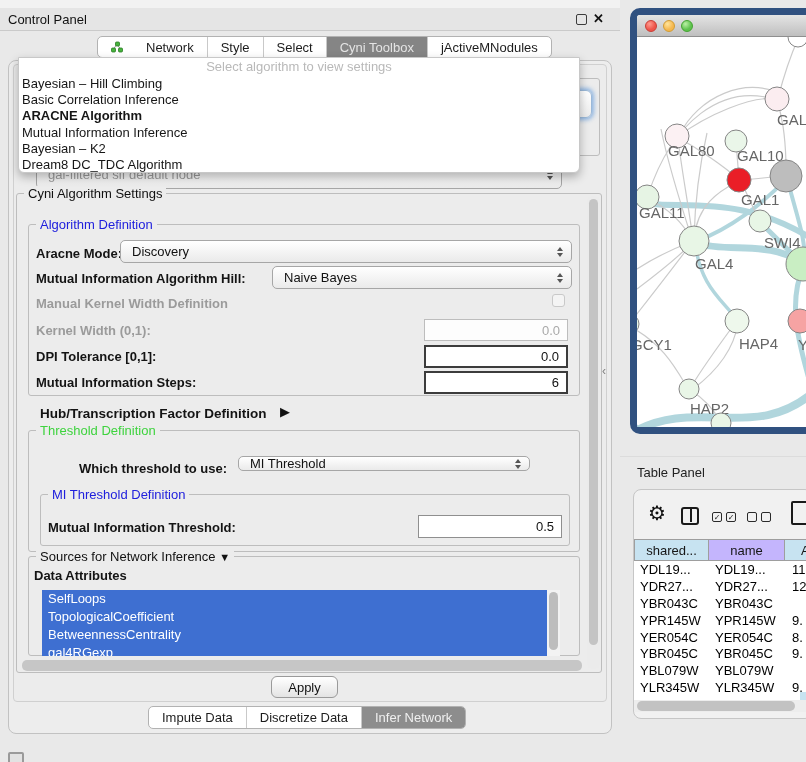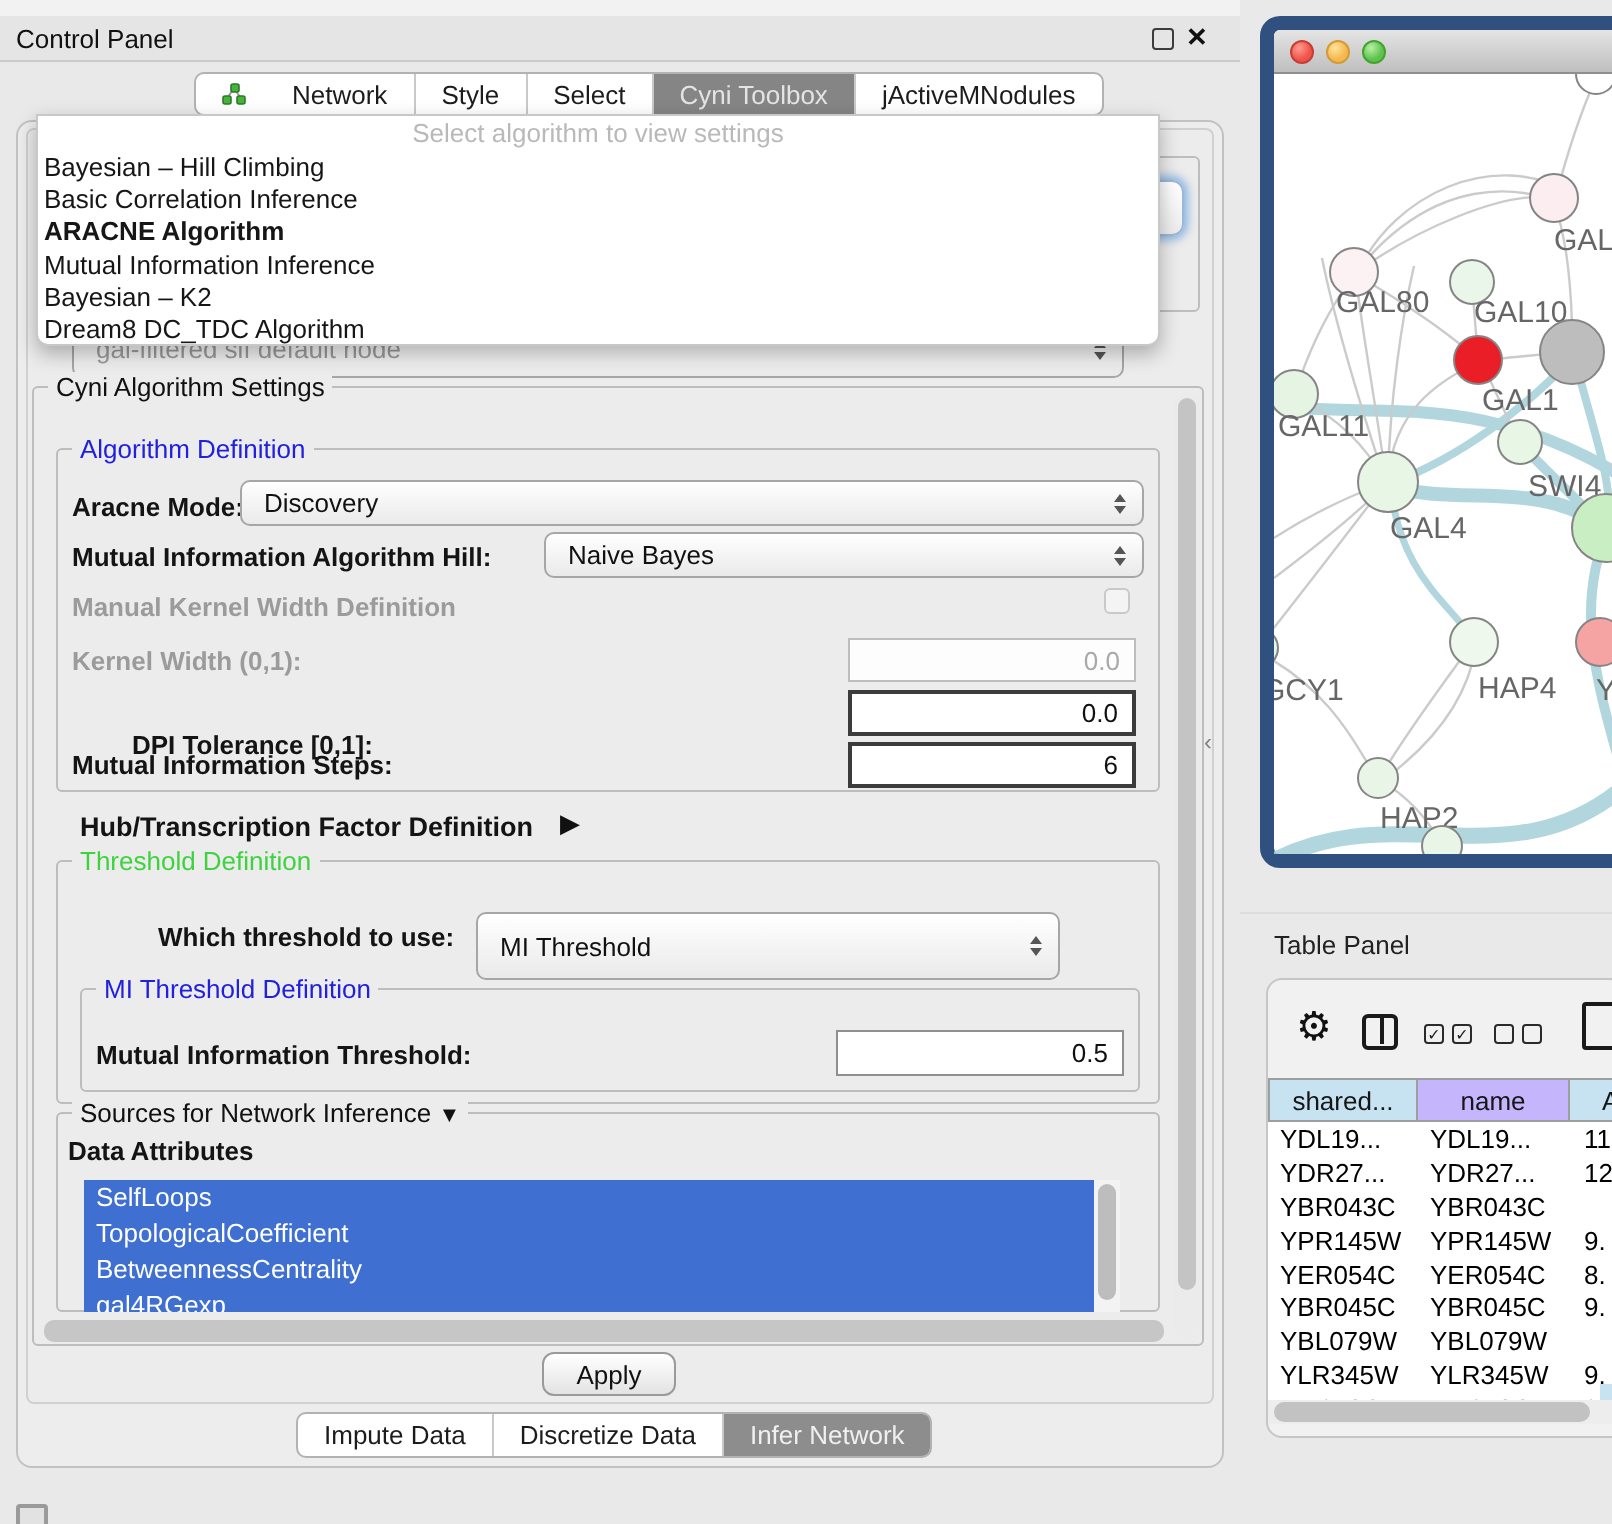--- a/index.html
+++ b/index.html
@@ -160,38 +160,38 @@
   </div>
 
   <span class="lbl dis" style="left:36px;top:296px;">Manual Kernel Width Definition</span>
   <span class="abs" style="left:552px;top:294px;width:13px;height:13px;border:1px solid #c9c9c9;border-radius:3px;background:#f4f4f4;"></span>
 
   <span class="lbl dis" style="left:36px;top:323px;">Kernel Width (0,1):</span>
   <div class="tfield lite" style="left:424px;top:319px;width:144px;height:22px;">
     <span>0.0</span>
   </div>
 
-  <span class="lbl" style="left:36px;top:365px;margin-left:30px;">DPI Tolerance [0,1]:</span>
+  <span class="lbl" style="left:36px;top:349px;">DPI Tolerance [0,1]:</span>
   <div class="tfield dark" style="left:424px;top:345px;width:144px;height:23px;">
     <span>0.0</span>
   </div>
 
   <span class="lbl" style="left:36px;top:375px;">Mutual Information Steps:</span>
   <div class="tfield dark" style="left:424px;top:371px;width:144px;height:23px;">
     <span>6</span>
   </div>
 
   <span class="lbl" style="left:40px;top:406px;font-size:13.5px;">Hub/Transcription Factor Definition</span>
   <span class="abs" style="left:280px;top:404px;font-size:13px;color:#111;">▶</span>
 
   <div class="fs" style="left:28px;top:430px;width:552px;height:122px;">
     <span class="fs-legend" style="color:#3ed33e;">Threshold Definition</span>
   </div>
   <span class="lbl" style="left:79px;top:461px;">Which threshold to use:</span>
-  <div class="combo" style="left:238px;top:456px;width:292px;height:34px;">
+  <div class="combo" style="left:238px;top:456px;width:292px;height:15px;">
     <span>MI Threshold</span>
     <span class="arrows">
         <span class="tri-up"></span>
         <span class="tri-dn"></span>
       </span>
   </div>
 
   <div class="fs" style="left:40px;top:494px;width:530px;height:52px;">
     <span class="fs-legend" style="color:#2020dd;">MI Threshold Definition</span>
   </div>

